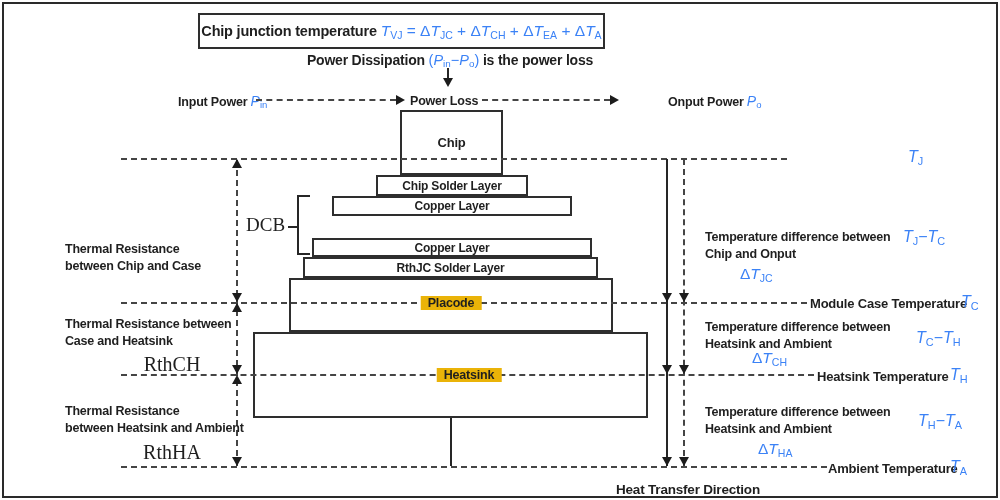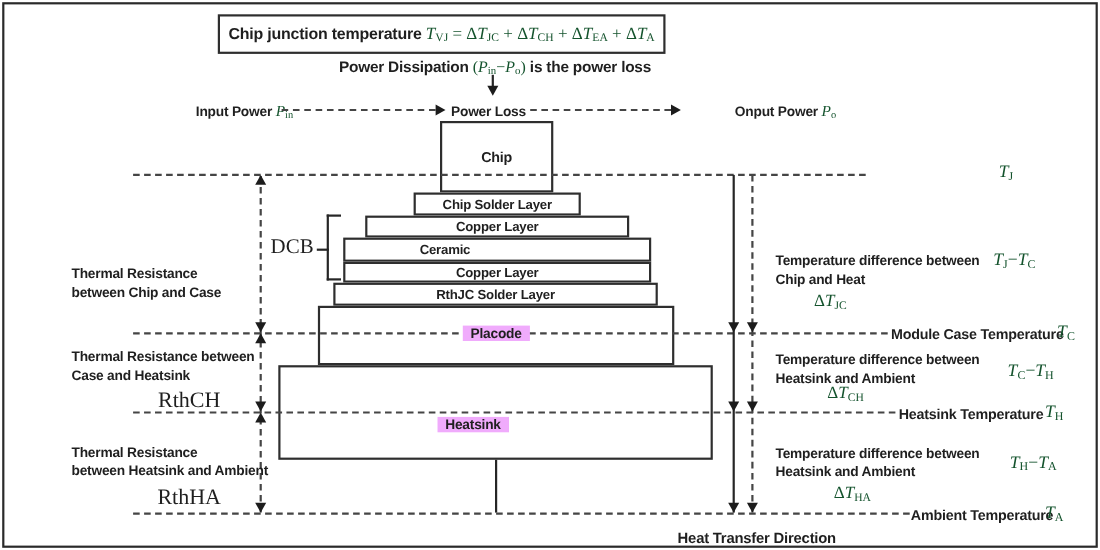--- a/index.html
+++ b/index.html
@@ -1,34 +1,34 @@
 <!DOCTYPE html>
 <html><head>
 <meta charset="utf-8">
 <style>
   html,body{margin:0;padding:0;background:#fff;}
   #canvas{position:relative;width:1000px;height:500px;background:#fff;overflow:hidden;
           font-family:"Liberation Sans",sans-serif;color:#1f1f1f;}
   .frame{position:absolute;inset:2px;border:2px solid #2a2a2a;}
   .lbl{position:absolute;font-weight:700;color:#1f1f1f;font-size:12.5px;letter-spacing:-0.2px;line-height:17px;white-space:nowrap;}
-  .math{font-family:Liberation Serif, serif;font-weight:400;letter-spacing:0;color:#14532d;white-space:nowrap;}
+  .math{font-family:Liberation Sans, sans-serif;font-weight:400;letter-spacing:0;color:#3b82f6;white-space:nowrap;}
   .math i{font-style:italic;}
   .math sub{font-size:0.68em;vertical-align:-0.25em;letter-spacing:0;}
   .m-abs{position:absolute;font-size:16px;}
   .box{position:absolute;box-sizing:border-box;border:2px solid #2e2e2e;background:#fff;
        display:flex;align-items:center;justify-content:center;font-weight:700;font-size:12px;letter-spacing:-0.2px;}
   .dash-h{position:absolute;border-top:2px dashed #454545;height:0;}
   .dash-v{position:absolute;border-left:2px dashed #454545;width:0;}
   .solid-v{position:absolute;border-left:2px solid #262626;width:0;}
   .solid-h{position:absolute;border-top:2px solid #262626;height:0;}
   .arr{position:absolute;width:0;height:0;}
   .arr.down{border-left:5px solid transparent;border-right:5px solid transparent;border-top:9px solid #1c1c1c;}
   .arr.up{border-left:5px solid transparent;border-right:5px solid transparent;border-bottom:9px solid #1c1c1c;}
   .arr.right{border-top:5px solid transparent;border-bottom:5px solid transparent;border-left:9px solid #1c1c1c;}
-  .online{background:#f0abfc;padding:0 7px;position:absolute;transform:translateX(-50%);
+  .online{background:#eab308;padding:0 7px;position:absolute;transform:translateX(-50%);
           font-weight:700;font-size:12.5px;letter-spacing:-0.2px;white-space:nowrap;}
   .serifbig{position:absolute;font-family:"Liberation Serif","DejaVu Serif",serif;font-size:20px;color:#1f1f1f;white-space:nowrap;}
   .center{text-align:center;}
 </style>
 </head>
 <body>
 
 <div id="canvas">
   <div class="frame"></div>
 
@@ -61,23 +61,20 @@
 
   <div class="box" style="left:376px;top:175px;width:152px;height:21px;">
       <span>Chip Solder Layer</span>
     </div>
   <div class="box" style="left:400px;top:110px;width:103px;height:65px;font-size:13px;">
       <span>Chip</span>
     </div>
   <div class="box" style="left:332px;top:196px;width:240px;height:20px;">
       <span>Copper Layer</span>
     </div>
-  <div class="box" style="left:312px;top:216px;width:280px;height:22px;">
-      <span style="margin-right:95px;">Ceramic</span>
-    </div>
   <div class="box" style="left:312px;top:238px;width:280px;height:19px;">
       <span>Copper Layer</span>
     </div>
   <div class="box" style="left:303px;top:257px;width:295px;height:21px;">
       <span>RthJC Solder Layer</span>
     </div>
   <div class="box" style="left:289px;top:278px;width:324px;height:54px;"></div>
   <div class="box" style="left:253px;top:332px;width:395px;height:86px;"></div>
   <div class="solid-v" style="left:450px;top:418px;height:48px;"></div>
 
@@ -86,21 +83,21 @@
   <div class="solid-v" style="left:297px;top:195px;height:60px;"></div>
   <div class="solid-h" style="left:297px;top:195px;width:13px;"></div>
   <div class="solid-h" style="left:297px;top:253px;width:13px;"></div>
 
   <div class="dash-h" style="left:121px;top:158px;width:666px;"></div>
   <div class="dash-h" style="left:121px;top:302px;width:686px;"></div>
   <div class="dash-h" style="left:121px;top:374px;width:693px;"></div>
   <div class="dash-h" style="left:121px;top:466px;width:706px;"></div>
 
   <div class="online" style="left:451px;top:296px;">Placode</div>
-  <div class="online" style="left:430px;top:368px;margin-top:11px;">Heatsink</div>
+  <div class="online" style="left:469px;top:368px;">Heatsink</div>
 
   <div class="dash-v" style="left:236px;top:160px;height:306px;"></div>
   <div class="arr up" style="left:232px;top:159px;"></div>
   <div class="arr down" style="left:232px;top:293px;"></div>
   <div class="arr up" style="left:232px;top:303px;"></div>
   <div class="arr down" style="left:232px;top:365px;"></div>
   <div class="arr up" style="left:232px;top:375px;"></div>
   <div class="arr down" style="left:232px;top:457px;"></div>
 
   <div class="solid-v" style="left:666px;top:159px;height:307px;"></div>
@@ -124,21 +121,21 @@
   <div class="lbl" style="left:65px;top:403px;">
     <span>Thermal Resistance</span><br>
     <span>between Heatsink and Ambient</span>
   </div>
   <div class="serifbig center" style="left:127px;top:441px;width:90px;">RthHA</div>
 
   <div class="math m-abs" style="left:908px;top:148px;"><i>T</i><sub>J</sub></div>
 
   <div class="lbl" style="left:705px;top:229px;">
     <span>Temperature difference between</span><br>
-    <span>Chip and Heat</span>
+    <span>Chip and Onput</span>
   </div>
   <div class="math m-abs" style="left:903px;top:228px;"><i>T</i><sub>J</sub>−<i>T</i><sub>C</sub></div>
   <div class="math m-abs" style="left:740px;top:265px;font-size:15.5px;">Δ<i>T</i><sub>JC</sub></div>
 
   <div class="lbl" style="left:810px;top:295px;font-size:13px;">Module Case Temperature</div>
   <div class="math m-abs" style="left:961px;top:293px;"><i>T</i><sub>C</sub></div>
 
   <div class="lbl" style="left:705px;top:319px;">
     <span>Temperature difference between</span><br>
     <span>Heatsink and Ambient</span>

